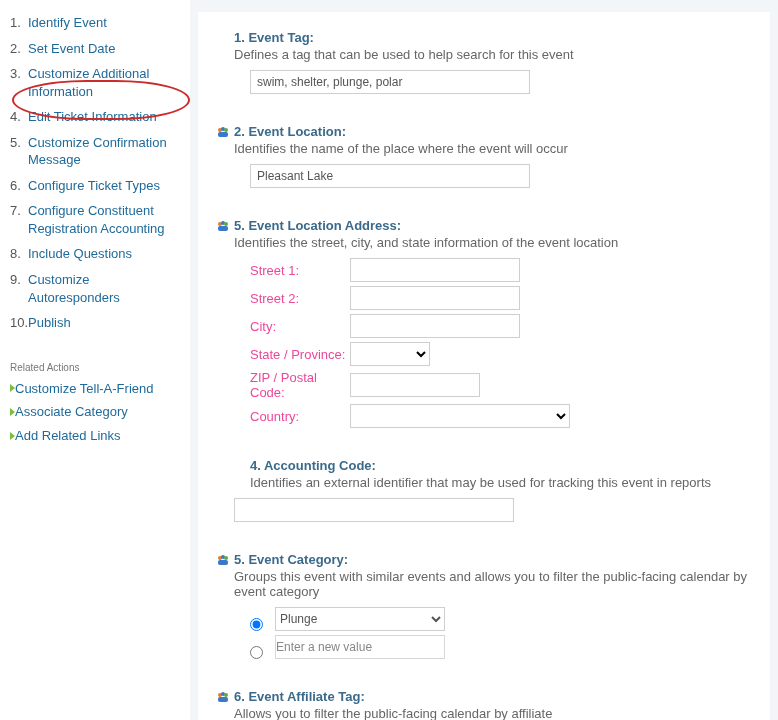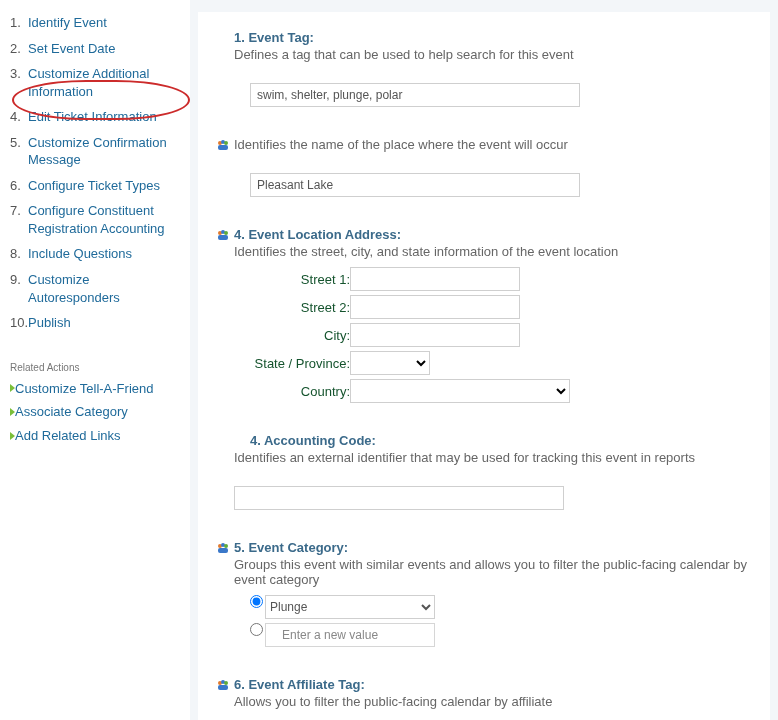--- a/index.html
+++ b/index.html
@@ -111,58 +111,57 @@
   }
   .field-body { margin-left: 28px; }
   input[type="text"], .text-input {
     height: 24px;
     border: 1px solid #cfcfcf;
     padding: 2px 6px;
     font-size: 12px;
     color: #555;
     background: #fff;
   }
-  .wide { width: 330px; margin-top: 13px; }
+  .wide { width: 280px; }
   .addr-row {
     display: flex;
     align-items: center;
     margin: 4px 0;
   }
   .addr-row label {
     width: 100px;
-    color: #14532d;
-    text-align: right;
+    color: #ec4899;
   }
   .addr-row input[type="text"] { width: 170px; }
   .addr-row.zip input[type="text"] { width: 130px; }
   select.small {
     width: 80px; height: 24px;
     border: 1px solid #cfcfcf; background: #fff;
   }
   select.country {
     width: 220px; height: 24px;
     border: 1px solid #cfcfcf; background: #fff;
   }
   select.cat {
     width: 170px; height: 24px;
     border: 1px solid #cfcfcf; background: #fff;
     color: #555; font-size: 12px;
   }
   .radio-row {
     display: flex;
-    align-items: flex-start;
-    gap: 2px;
+    align-items: flex-end;
+    gap: 12px;
     margin: 4px 0;
   }
   .radio-row input[type="radio"] { margin: 0; }
   .newval {
     border: 1px solid #d6d6d6;
     height: 24px; width: 170px;
     display: flex; align-items: center;
-    padding: 0 16px; color: #888; font-size: 12px;
+    padding: 0 0; color: #888; font-size: 12px;
     background: #fff;
   }
 </style>
 </head>
 <body>
 
 <div class="container">
   <div class="sidebar">
     <div class="sidebar-wrap">
       <ol>
@@ -240,64 +239,69 @@
 
       <div class="field-block">
         <span class="people-icon">
           <svg viewBox="0 0 14 14">
               <circle cx="4" cy="5" r="2" fill="#e07a2f"></circle>
               <circle cx="7" cy="4" r="2" fill="#3a78c9"></circle>
               <circle cx="10" cy="5" r="2" fill="#5faa3a"></circle>
               <rect x="2" y="7" width="10" height="5" rx="2" fill="#3a78c9"></rect>
             </svg>
         </span>
+        <div class="field-title">2. Event Location:</div>
         <div class="field-desc">Identifies the name of the place where the event will occur</div>
         <div class="field-body">
           <input type="text" class="wide" value="Pleasant Lake" style="">
         </div>
       </div>
 
       <div class="field-block">
         <span class="people-icon">
           <svg viewBox="0 0 14 14">
               <circle cx="4" cy="5" r="2" fill="#e07a2f"></circle>
               <circle cx="7" cy="4" r="2" fill="#3a78c9"></circle>
               <circle cx="10" cy="5" r="2" fill="#5faa3a"></circle>
               <rect x="2" y="7" width="10" height="5" rx="2" fill="#3a78c9"></rect>
             </svg>
         </span>
-        <div class="field-title">4. Event Location Address:</div>
+        <div class="field-title">5. Event Location Address:</div>
         <div class="field-desc">Identifies the street, city, and state information of the event location</div>
         <div class="field-body">
           <div class="addr-row">
               <label>Street 1:</label>
               <input type="text" value="" style="">
             </div>
           <div class="addr-row">
               <label>Street 2:</label>
               <input type="text" value="" style="">
             </div>
           <div class="addr-row">
               <label>City:</label>
               <input type="text" value="" style="">
             </div>
           <div class="addr-row">
               <label>State / Province:</label>
               <select class="small"><option></option></select>
             </div>
+          <div class="addr-row zip">
+              <label>ZIP / Postal Code:</label>
+              <input type="text" value="" style="">
+            </div>
           <div class="addr-row">
               <label>Country:</label>
               <select class="country"><option></option></select>
             </div>
         </div>
       </div>
 
       <div class="field-block">
         <div class="field-title" style="margin-left:28px">4. Accounting Code:</div>
-        <div class="field-desc" style="margin-left:12px">Identifies an external identifier that may be used for tracking this event in reports</div>
+        <div class="field-desc" style="margin-left:28px">Identifies an external identifier that may be used for tracking this event in reports</div>
         <div class="field-body" style="margin-left:12px">
           <input type="text" class="wide" value="" style="">
         </div>
       </div>
 
       <div class="field-block">
         <span class="people-icon">
           <svg viewBox="0 0 14 14">
               <circle cx="4" cy="5" r="2" fill="#e07a2f"></circle>
               <circle cx="7" cy="4" r="2" fill="#3a78c9"></circle>

